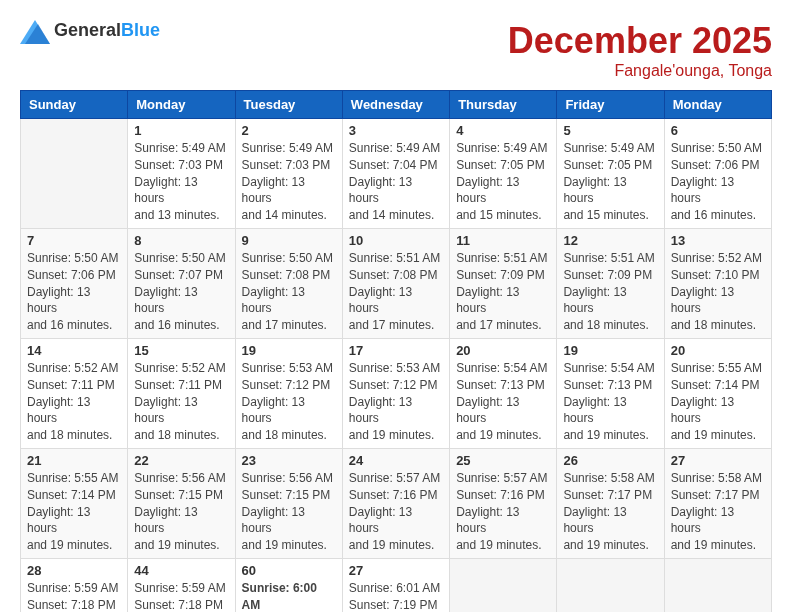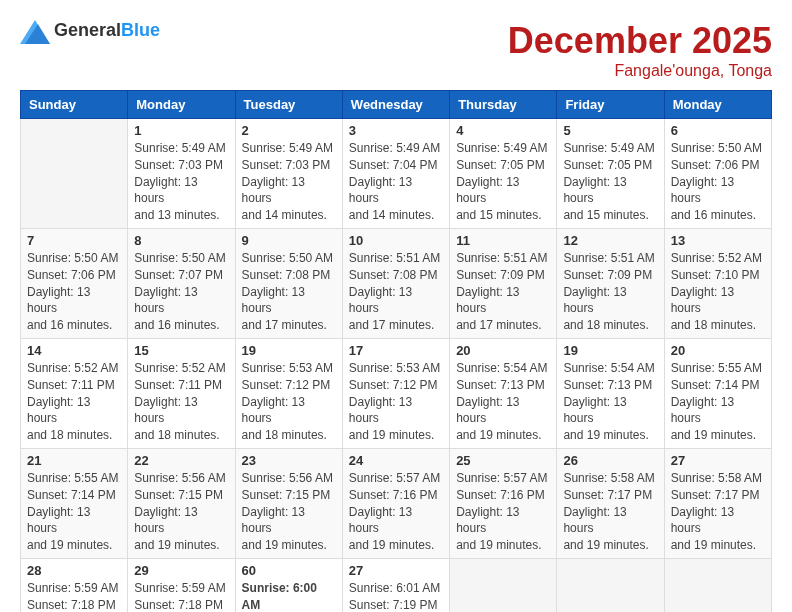--- a/index.html
+++ b/index.html
@@ -323,21 +323,21 @@
       </tr>
       <tr>
         <td>
           <span class="day-number">28</span>
           <div class="day-info" style="white-space: pre-line;">Sunrise: 5:59 AM
 Sunset: 7:18 PM
 Daylight: 13 hours
 and 18 minutes.</div>
         </td>
         <td>
-          <span class="day-number">29</span>
+          <span class="day-number">44</span>
           <div class="day-info" style="white-space: pre-line;">Sunrise: 5:59 AM
 Sunset: 7:18 PM
 Daylight: 13 hours
 and 18 minutes.</div>
         </td>
         <td>
           <span class="day-number">60</span>
           <div class="day-info" style="white-space: pre-line; font-weight: bold;">Sunrise: 6:00 AM
 Sunset: 7:18 PM
 Daylight: 13 hours

